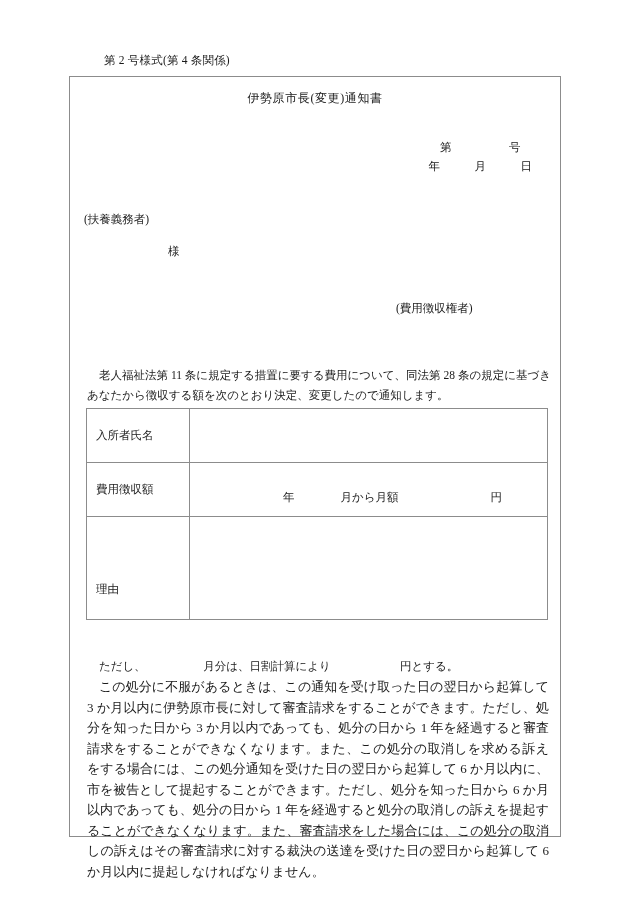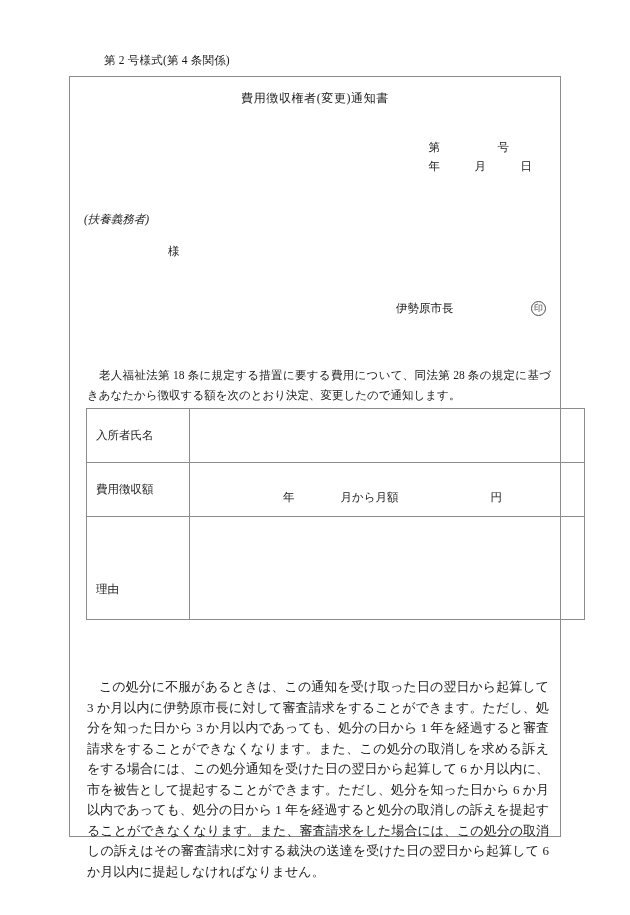--- a/index.html
+++ b/index.html
@@ -49,32 +49,31 @@
     letter-spacing: 0.6px;
   }
 
   
   .meta-block {
     position: absolute;
     right: 28px;
     top: 61px;
     font-size: 11.5px;
     line-height: 19px;
-    text-align: left;
+    text-align: center;
   }
   .meta-row { display: block; white-space: pre; }
 
   
   .addressee-role {
     position: absolute;
     left: 14px;
     top: 135px;
     font-size: 11.5px;
     white-space: nowrap;
-    font-style: italic;
   }
   .addressee-sama {
     position: absolute;
     left: 98px;
     top: 167px;
     font-size: 11.5px;
   }
 
   
   .issuer {
@@ -115,21 +114,21 @@
     line-height: 20px;
     text-indent: 12px;
     text-align: justify;
   }
 
   
   .form-table {
     position: absolute;
     left: 16px;
     top: 331px;
-    width: 499px;
+    width: 462px;
     border-collapse: collapse;
     table-layout: fixed;
   }
   .form-table td {
     border: 1px solid #8c8c8c;
     font-size: 11.5px;
     padding: 0 9px;
     vertical-align: middle;
   }
   .label-cell {
@@ -178,38 +177,35 @@
     text-justify: inter-ideograph;
   }
 </style>
 </head>
 <body>
 
 <div class="form-no">第 2 号様式(第 4 条関係)</div>
 
 <div class="sheet">
 
-  <div class="doc-title">費用徴収権者(変更)通知書</div>
+  <div class="doc-title">伊勢原市長(変更)通知書</div>
 
   <div class="meta-block">
     <span class="meta-row">第　　　　　号</span>
     <span class="meta-row">年　　　月　　　日</span>
   </div>
 
   <div class="addressee-role">(扶養義務者)</div>
   <div class="addressee-sama">様</div>
 
   <div class="issuer">
-    <span class="issuer-name-row">
-      <span class="issuer-name">伊勢原市長</span>
-      <span class="seal">印</span>
-    </span>
+    <span class="issuer-role">(費用徴収権者)</span>
   </div>
 
-  <div class="intro">老人福祉法第 18 条に規定する措置に要する費用について、同法第 28 条の規定に基づきあなたから徴収する額を次のとおり決定、変更したので通知します。</div>
+  <div class="intro">老人福祉法第 11 条に規定する措置に要する費用について、同法第 28 条の規定に基づきあなたから徴収する額を次のとおり決定、変更したので通知します。</div>
 
   <table class="form-table">
     <tbody>
       <tr>
         <td class="label-cell">
           <span class="label-spread">入所者氏名</span>
         </td>
         <td class="value-cell"></td>
       </tr>
       <tr>
@@ -222,16 +218,17 @@
       </tr>
       <tr class="row-reason">
         <td class="label-cell">
           <span class="label-spread">理由</span>
         </td>
         <td class="value-cell"></td>
       </tr>
     </tbody>
   </table>
 
+  <div class="note-proviso">ただし、　　　　　月分は、日割計算により　　　　　　円とする。</div>
 
   <div class="note-appeal">この処分に不服があるときは、この通知を受け取った日の翌日から起算して 3 か月以内に伊勢原市長に対して審査請求をすることができます。ただし、処分を知った日から 3 か月以内であっても、処分の日から 1 年を経過すると審査請求をすることができなくなります。また、この処分の取消しを求める訴えをする場合には、この処分通知を受けた日の翌日から起算して 6 か月以内に、市を被告として提起することができます。ただし、処分を知った日から 6 か月以内であっても、処分の日から 1 年を経過すると処分の取消しの訴えを提起することができなくなります。また、審査請求をした場合には、この処分の取消しの訴えはその審査請求に対する裁決の送達を受けた日の翌日から起算して 6 か月以内に提起しなければなりません。</div>
 
 </div>
 
 </body></html>

